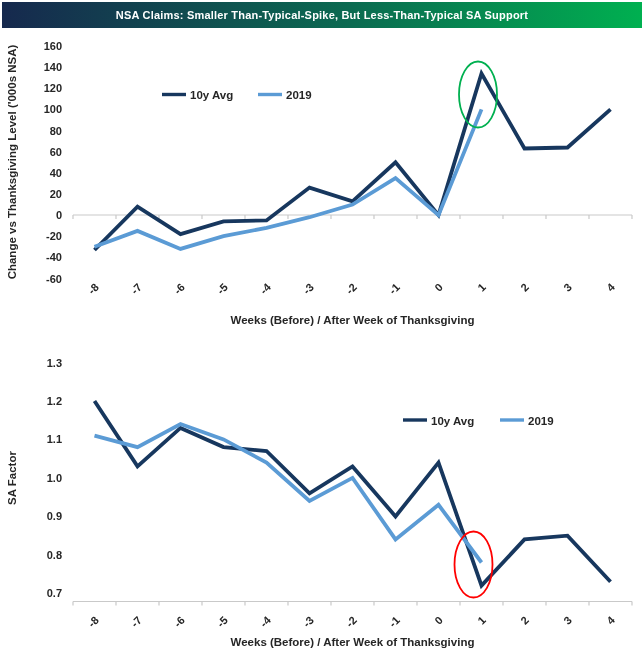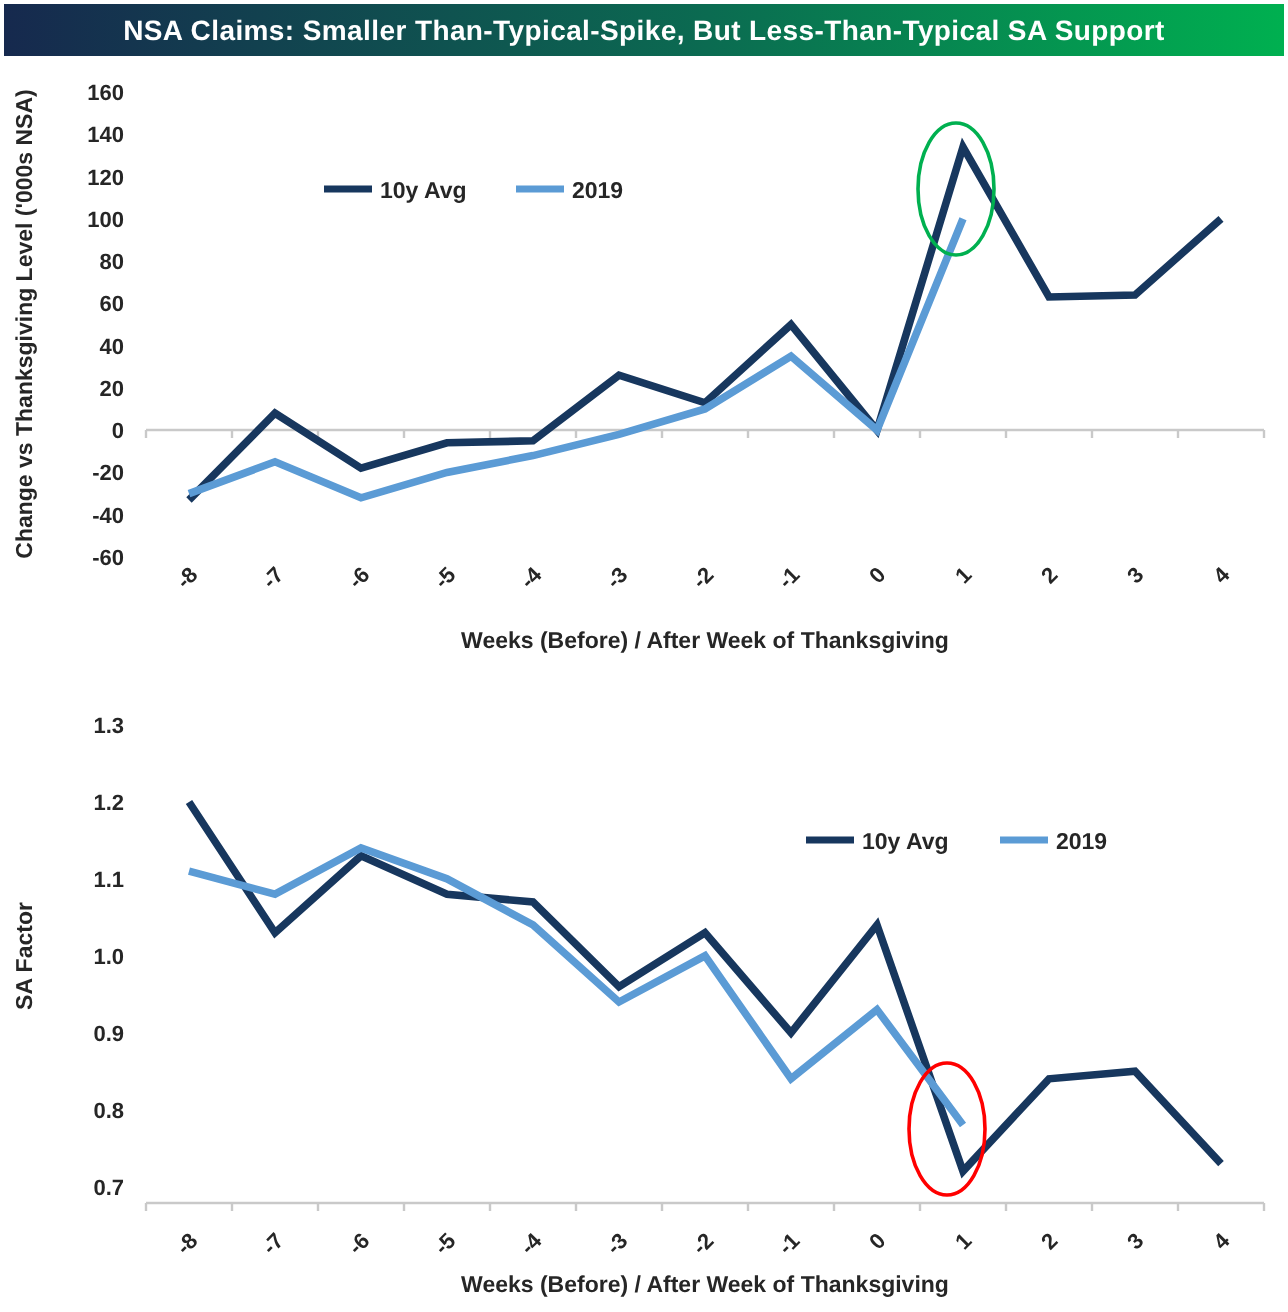--- a/index.html
+++ b/index.html
@@ -9,21 +9,21 @@
     background:#ffffff;
     font-family:"Liberation Sans", sans-serif;
     overflow:hidden;
   }
   .title-bar{
     position:absolute;left:2px;top:2px;right:2px;height:26px;
     display:flex;align-items:center;justify-content:center;
     background:linear-gradient(90deg,#16294E 0%,#0B6B51 55%,#00B050 100%);
   }
   .title-bar span{
-    color:#ffffff;font-size:14px;font-weight:700;letter-spacing:.2px;
+    color:#ffffff;font-size:11px;font-weight:700;letter-spacing:.2px;
     white-space:nowrap;
   }
   svg{position:absolute;left:0;display:block;}
   #chart-top{top:28px;}
   #chart-bottom{top:330px;}
   text{font-family:"Liberation Sans", sans-serif;}
 </style>
 </head>
 <body>
 

